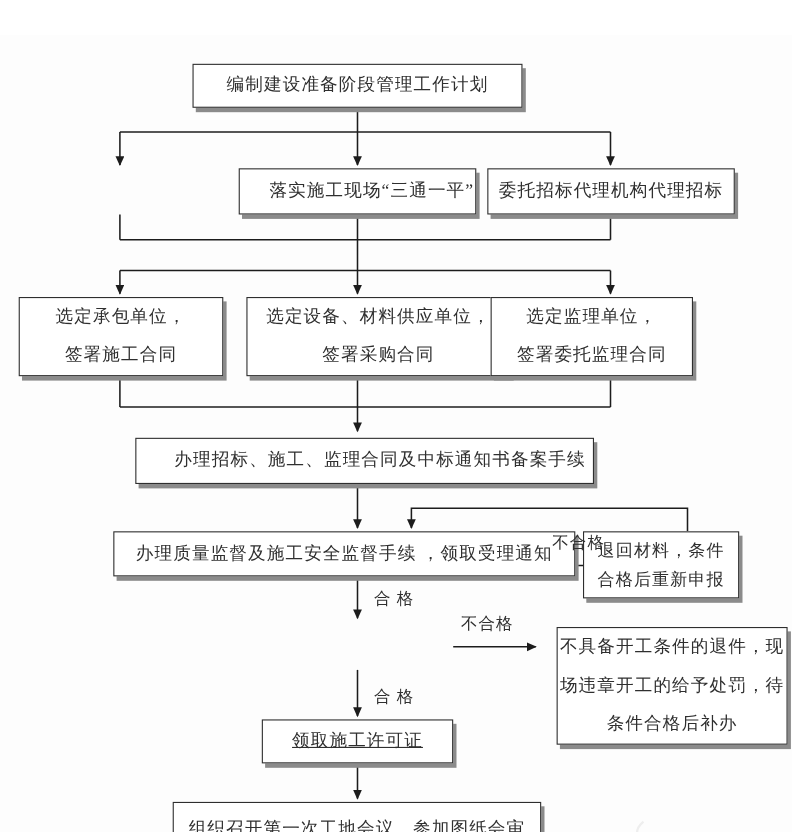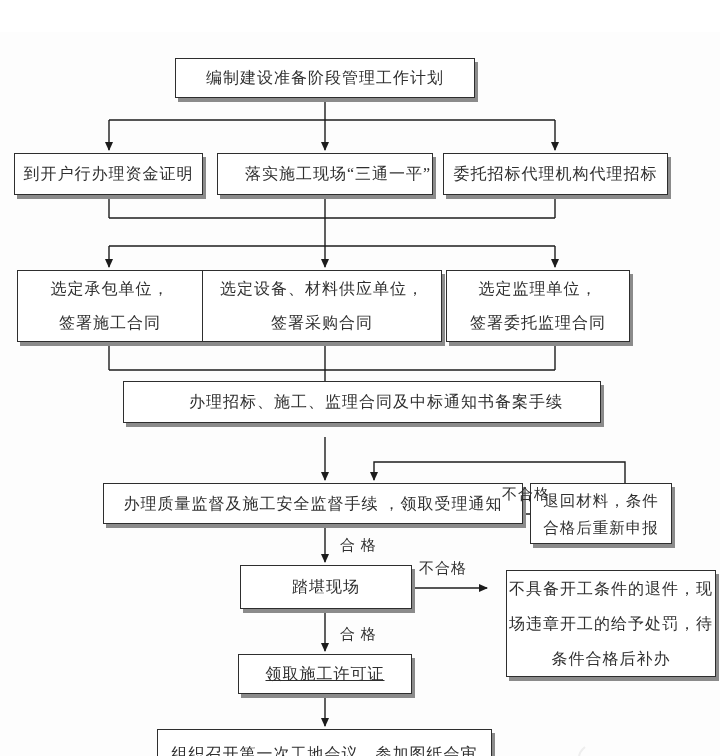--- a/index.html
+++ b/index.html
@@ -27,23 +27,23 @@
   .edge-label {
     position:absolute; color:var(--text,#2f2f2f);
     font-size:15px; letter-spacing:1px; line-height:20px;
   }
   
   #plan          { left:175px; top:26px;  width:300px; height:40px; }
   #fund          { left:14px;  top:121px; width:189px; height:42px; }
   #site          { left:217px; top:121px; width:216px; height:42px;padding-left:26px; }
   #agency        { left:443px; top:121px; width:225px; height:42px; }
   #contractor    { left:17px;  top:238px; width:186px; height:72px; }
-  #supplier      { left:202px; top:238px; width:240px; height:72px; }
+  #supplier      { left:224px; top:238px; width:240px; height:72px; }
   #supervisor    { left:446px; top:238px; width:184px; height:72px; }
-  #filing        { left:123px; top:349px; width:478px; height:42px;padding-left:28px; }
+  #filing        { left:123px; top:366px; width:417px; height:42px;padding-left:28px; }
   #quality       { left:103px; top:451px; width:420px; height:41px; }
   #reject_return { left:530px; top:451px; width:142px; height:61px; line-height:27px; font-size:15.5px; }
   #survey        { left:240px; top:533px; width:172px; height:44px; }
   #reject_punish { left:506px; top:538px; width:210px; height:107px; line-height:35px; }
   #permit        { left:238px; top:622px; width:174px; height:40px;text-decoration:underline; }
   #meeting       { left:157px; top:697px; width:335px; height:50px;text-align:right; }
   
   #fail1 { left:502px; top:452px; }
   #pass1 { left:340px; top:503px; }
   #fail2 { left:419px; top:526px; }
@@ -94,34 +94,32 @@
     <path d="M412,556 H487" marker-end="url(#arrow)"></path>
 
     <path d="M325,577 V619" marker-end="url(#arrow)"></path>
 
     <path d="M325,662 V694" marker-end="url(#arrow)"></path>
 
     <path class="watermark" d="M585,715 q-12,10 0,22 M605,725 q-4,12 8,16"></path>
   </svg>
 
   <div class="node" id="plan">编制建设准备阶段管理工作计划</div>
-  <div class="node" id="fund">到开户行办理资金证明</div>
   <div class="node" id="site">落实施工现场“三通一平”</div>
   <div class="node" id="agency">委托招标代理机构代理招标</div>
   <div class="node" id="contractor">选定承包单位，
 签署施工合同</div>
   <div class="node" id="supplier">选定设备、材料供应单位，
 签署采购合同</div>
   <div class="node" id="supervisor">选定监理单位，
 签署委托监理合同</div>
   <div class="node" id="filing">办理招标、施工、监理合同及中标通知书备案手续</div>
   <div class="node" id="quality">办理质量监督及施工安全监督手续 ，领取受理通知</div>
   <div class="node" id="reject_return">退回材料，条件
 合格后重新申报</div>
-  <div class="node" id="survey">踏堪现场</div>
   <div class="node" id="reject_punish">不具备开工条件的退件，现
 场违章开工的给予处罚，待
 条件合格后补办</div>
   <div class="node" id="permit">领取施工许可证</div>
   <div class="node" id="meeting">组织召开第一次工地会议、参加图纸会审</div>
 
   <div class="edge-label" id="fail1">不合格</div>
   <div class="edge-label" id="pass1">合 格</div>
   <div class="edge-label" id="fail2">不合格</div>
   <div class="edge-label" id="pass2">合 格</div>

